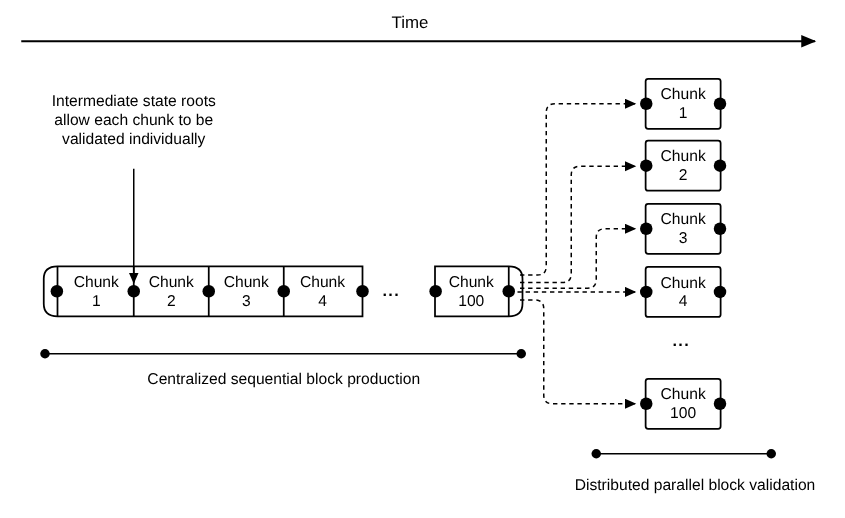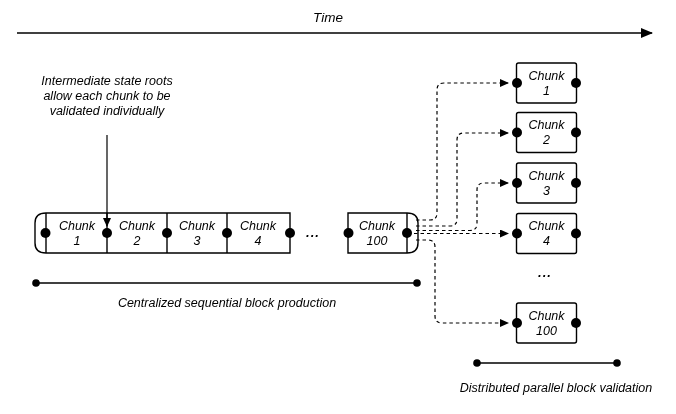--- a/index.html
+++ b/index.html
@@ -1,20 +1,20 @@
 <!DOCTYPE html>
 <html style="--ink: #000000; --bg: #ffffff;"><head>
 <meta charset="utf-8">
 <style>
   :root { --ink: #000000; --bg: #ffffff; }
   * { box-sizing: border-box; }
   html, body { margin: 0; padding: 0; background: var(--bg); }
   .page {
     width: 676px; height: 414px; position: relative; background: var(--bg);
-    font-family: "Liberation Sans", sans-serif; overflow: hidden; font-style: italic;
+    font-family: "Liberation Sans", sans-serif; overflow: hidden;
   }
   svg.diagram { display: block; color: var(--ink); }
   text {
     font-family: "Liberation Sans", sans-serif;
     fill: var(--ink);
   }
   .t-label   { font-size: 13.5px; }
   .t-note    { font-size: 12.5px; }
   .t-chunk   { font-size: 12.5px; }
   .t-caption { font-size: 12.5px; }

